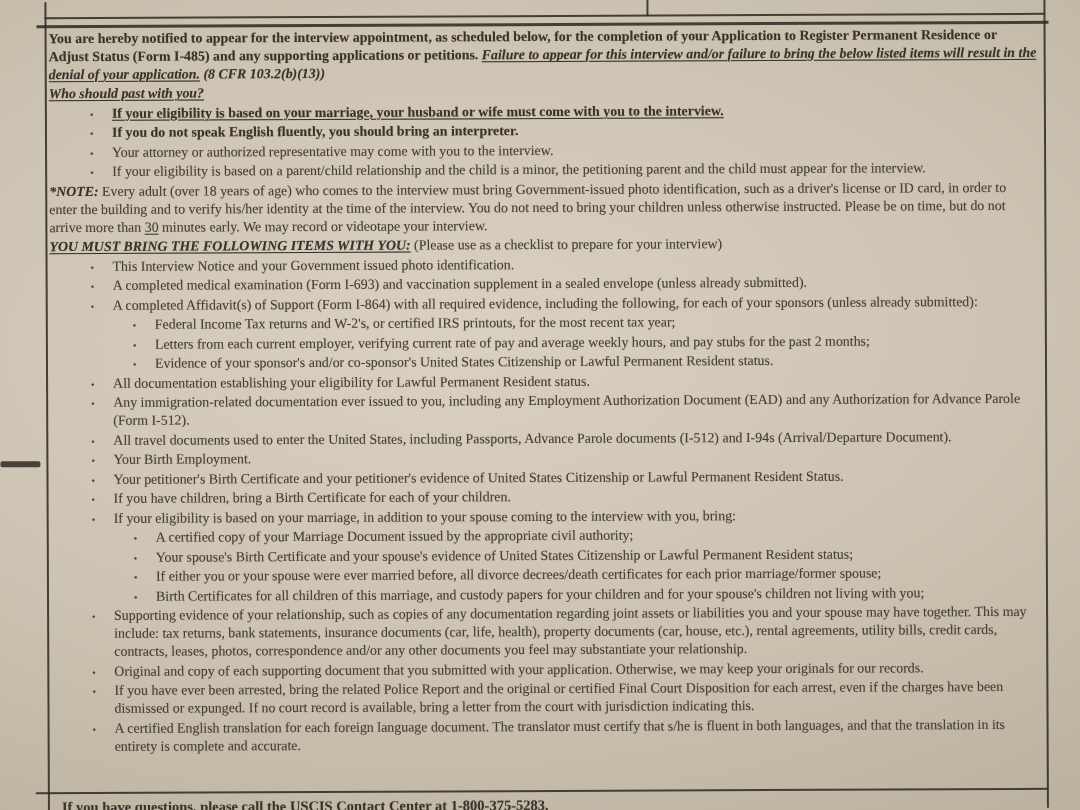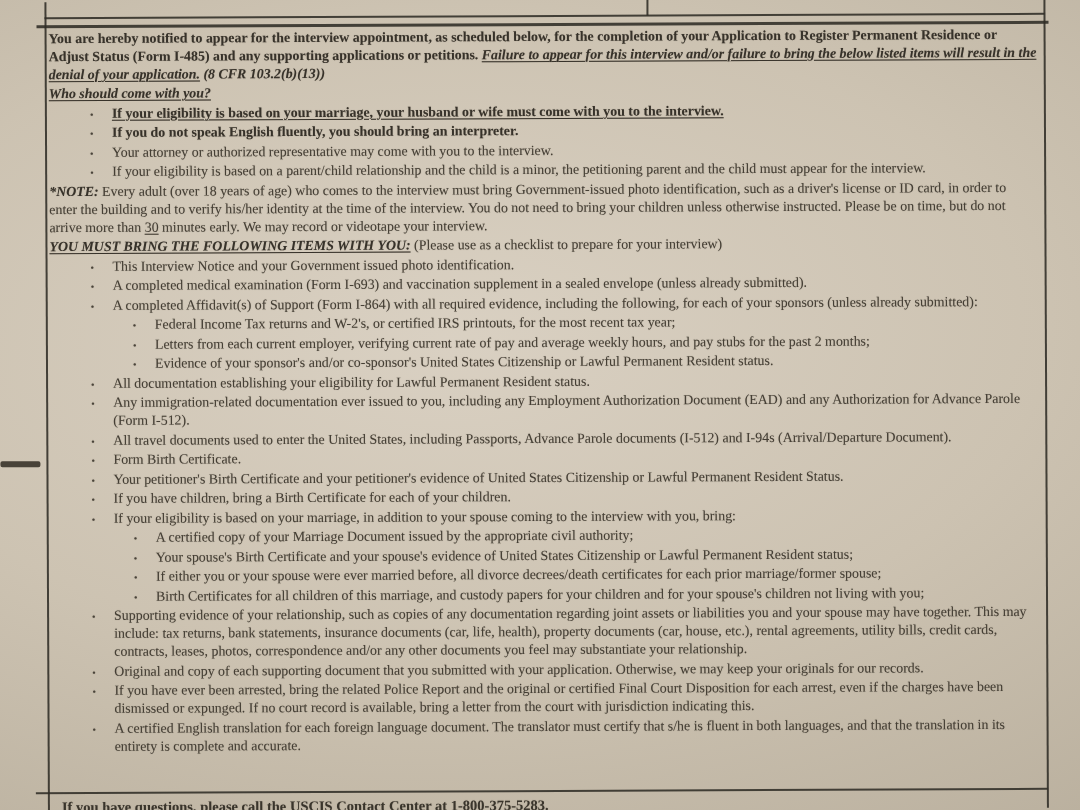--- a/index.html
+++ b/index.html
@@ -49,37 +49,37 @@
   <div class="line h" id="rowline"></div>
   <div class="line v" id="coldiv"></div>
   <div class="line v" id="leftborder"></div>
   <div class="line v" id="rightborder"></div>
   <div class="line h" id="boxtop"></div>
   <div class="line h" id="boxbottom"></div>
   <div class="punch"></div>
 
   <div class="content">
       <div class="blk p"><span class="sb">You are hereby notified to appear for the interview appointment, as scheduled below, for the completion of your Application to Register Permanent Residence or Adjust Status (Form I-485) and any supporting applications or petitions. </span><span class="sb si su">Failure to appear for this interview and/or failure to bring the below listed items will result in the denial of your application.</span><span class="sb si"> (8 CFR 103.2(b)(13))</span></div>
-      <div class="blk p"><span class="sb si su">Who should come with you?</span></div>
+      <div class="blk p"><span class="sb si su">Who should past with you?</span></div>
       <div class="blk li1"><span class="marker">•</span><span class="sb su">If your eligibility is based on your marriage, your husband or wife must come with you to the interview.</span></div>
       <div class="blk li1"><span class="marker">•</span><span class="sb">If you do not speak English fluently, you should bring an interpreter.</span></div>
       <div class="blk li1"><span class="marker">•</span><span class="">Your attorney or authorized representative may come with you to the interview.</span></div>
       <div class="blk li1"><span class="marker">•</span><span class="">If your eligibility is based on a parent/child relationship and the child is a minor, the petitioning parent and the child must appear for the interview.</span></div>
       <div class="blk p"><span class="sb si">*NOTE:</span><span class=""> Every adult (over 18 years of age) who comes to the interview must bring Government-issued photo identification, such as a driver's license or ID card, in order to enter the building and to verify his/her identity at the time of the interview. You do not need to bring your children unless otherwise instructed. Please be on time, but do not arrive more than </span><span class="su">30</span><span class=""> minutes early. We may record or videotape your interview.</span></div>
       <div class="blk p"><span class="sb si su">YOU MUST BRING THE FOLLOWING ITEMS WITH YOU:</span><span class=""> (Please use as a checklist to prepare for your interview)</span></div>
       <div class="blk li1"><span class="marker">•</span><span class="">This Interview Notice and your Government issued photo identification.</span></div>
       <div class="blk li1"><span class="marker">•</span><span class="">A completed medical examination (Form I-693) and vaccination supplement in a sealed envelope (unless already submitted).</span></div>
       <div class="blk li1"><span class="marker">•</span><span class="">A completed Affidavit(s) of Support (Form I-864) with all required evidence, including the following, for each of your sponsors (unless already submitted):</span></div>
       <div class="blk li2"><span class="marker">•</span><span class="">Federal Income Tax returns and W-2's, or certified IRS printouts, for the most recent tax year;</span></div>
       <div class="blk li2"><span class="marker">•</span><span class="">Letters from each current employer, verifying current rate of pay and average weekly hours, and pay stubs for the past 2 months;</span></div>
       <div class="blk li2"><span class="marker">•</span><span class="">Evidence of your sponsor's and/or co-sponsor's United States Citizenship or Lawful Permanent Resident status.</span></div>
       <div class="blk li1"><span class="marker">•</span><span class="">All documentation establishing your eligibility for Lawful Permanent Resident status.</span></div>
       <div class="blk li1"><span class="marker">•</span><span class="">Any immigration-related documentation ever issued to you, including any Employment Authorization Document (EAD) and any Authorization for Advance Parole (Form I-512).</span></div>
       <div class="blk li1"><span class="marker">•</span><span class="">All travel documents used to enter the United States, including Passports, Advance Parole documents (I-512) and I-94s (Arrival/Departure Document).</span></div>
-      <div class="blk li1"><span class="marker">•</span><span class="">Form Birth Certificate.</span></div>
+      <div class="blk li1"><span class="marker">•</span><span class="">Your Birth Employment.</span></div>
       <div class="blk li1"><span class="marker">•</span><span class="">Your petitioner's Birth Certificate and your petitioner's evidence of United States Citizenship or Lawful Permanent Resident Status.</span></div>
       <div class="blk li1"><span class="marker">•</span><span class="">If you have children, bring a Birth Certificate for each of your children.</span></div>
       <div class="blk li1"><span class="marker">•</span><span class="">If your eligibility is based on your marriage, in addition to your spouse coming to the interview with you, bring:</span></div>
       <div class="blk li2"><span class="marker">•</span><span class="">A certified copy of your Marriage Document issued by the appropriate civil authority;</span></div>
       <div class="blk li2"><span class="marker">•</span><span class="">Your spouse's Birth Certificate and your spouse's evidence of United States Citizenship or Lawful Permanent Resident status;</span></div>
       <div class="blk li2"><span class="marker">•</span><span class="">If either you or your spouse were ever married before, all divorce decrees/death certificates for each prior marriage/former spouse;</span></div>
       <div class="blk li2"><span class="marker">•</span><span class="">Birth Certificates for all children of this marriage, and custody papers for your children and for your spouse's children not living with you;</span></div>
       <div class="blk li1"><span class="marker">•</span><span class="">Supporting evidence of your relationship, such as copies of any documentation regarding joint assets or liabilities you and your spouse may have together. This may include: tax returns, bank statements, insurance documents (car, life, health), property documents (car, house, etc.), rental agreements, utility bills, credit cards, contracts, leases, photos, correspondence and/or any other documents you feel may substantiate your relationship.</span></div>
       <div class="blk li1"><span class="marker">•</span><span class="">Original and copy of each supporting document that you submitted with your application. Otherwise, we may keep your originals for our records.</span></div>
       <div class="blk li1"><span class="marker">•</span><span class="">If you have ever been arrested, bring the related Police Report and the original or certified Final Court Disposition for each arrest, even if the charges have been dismissed or expunged. If no court record is available, bring a letter from the court with jurisdiction indicating this.</span></div>

